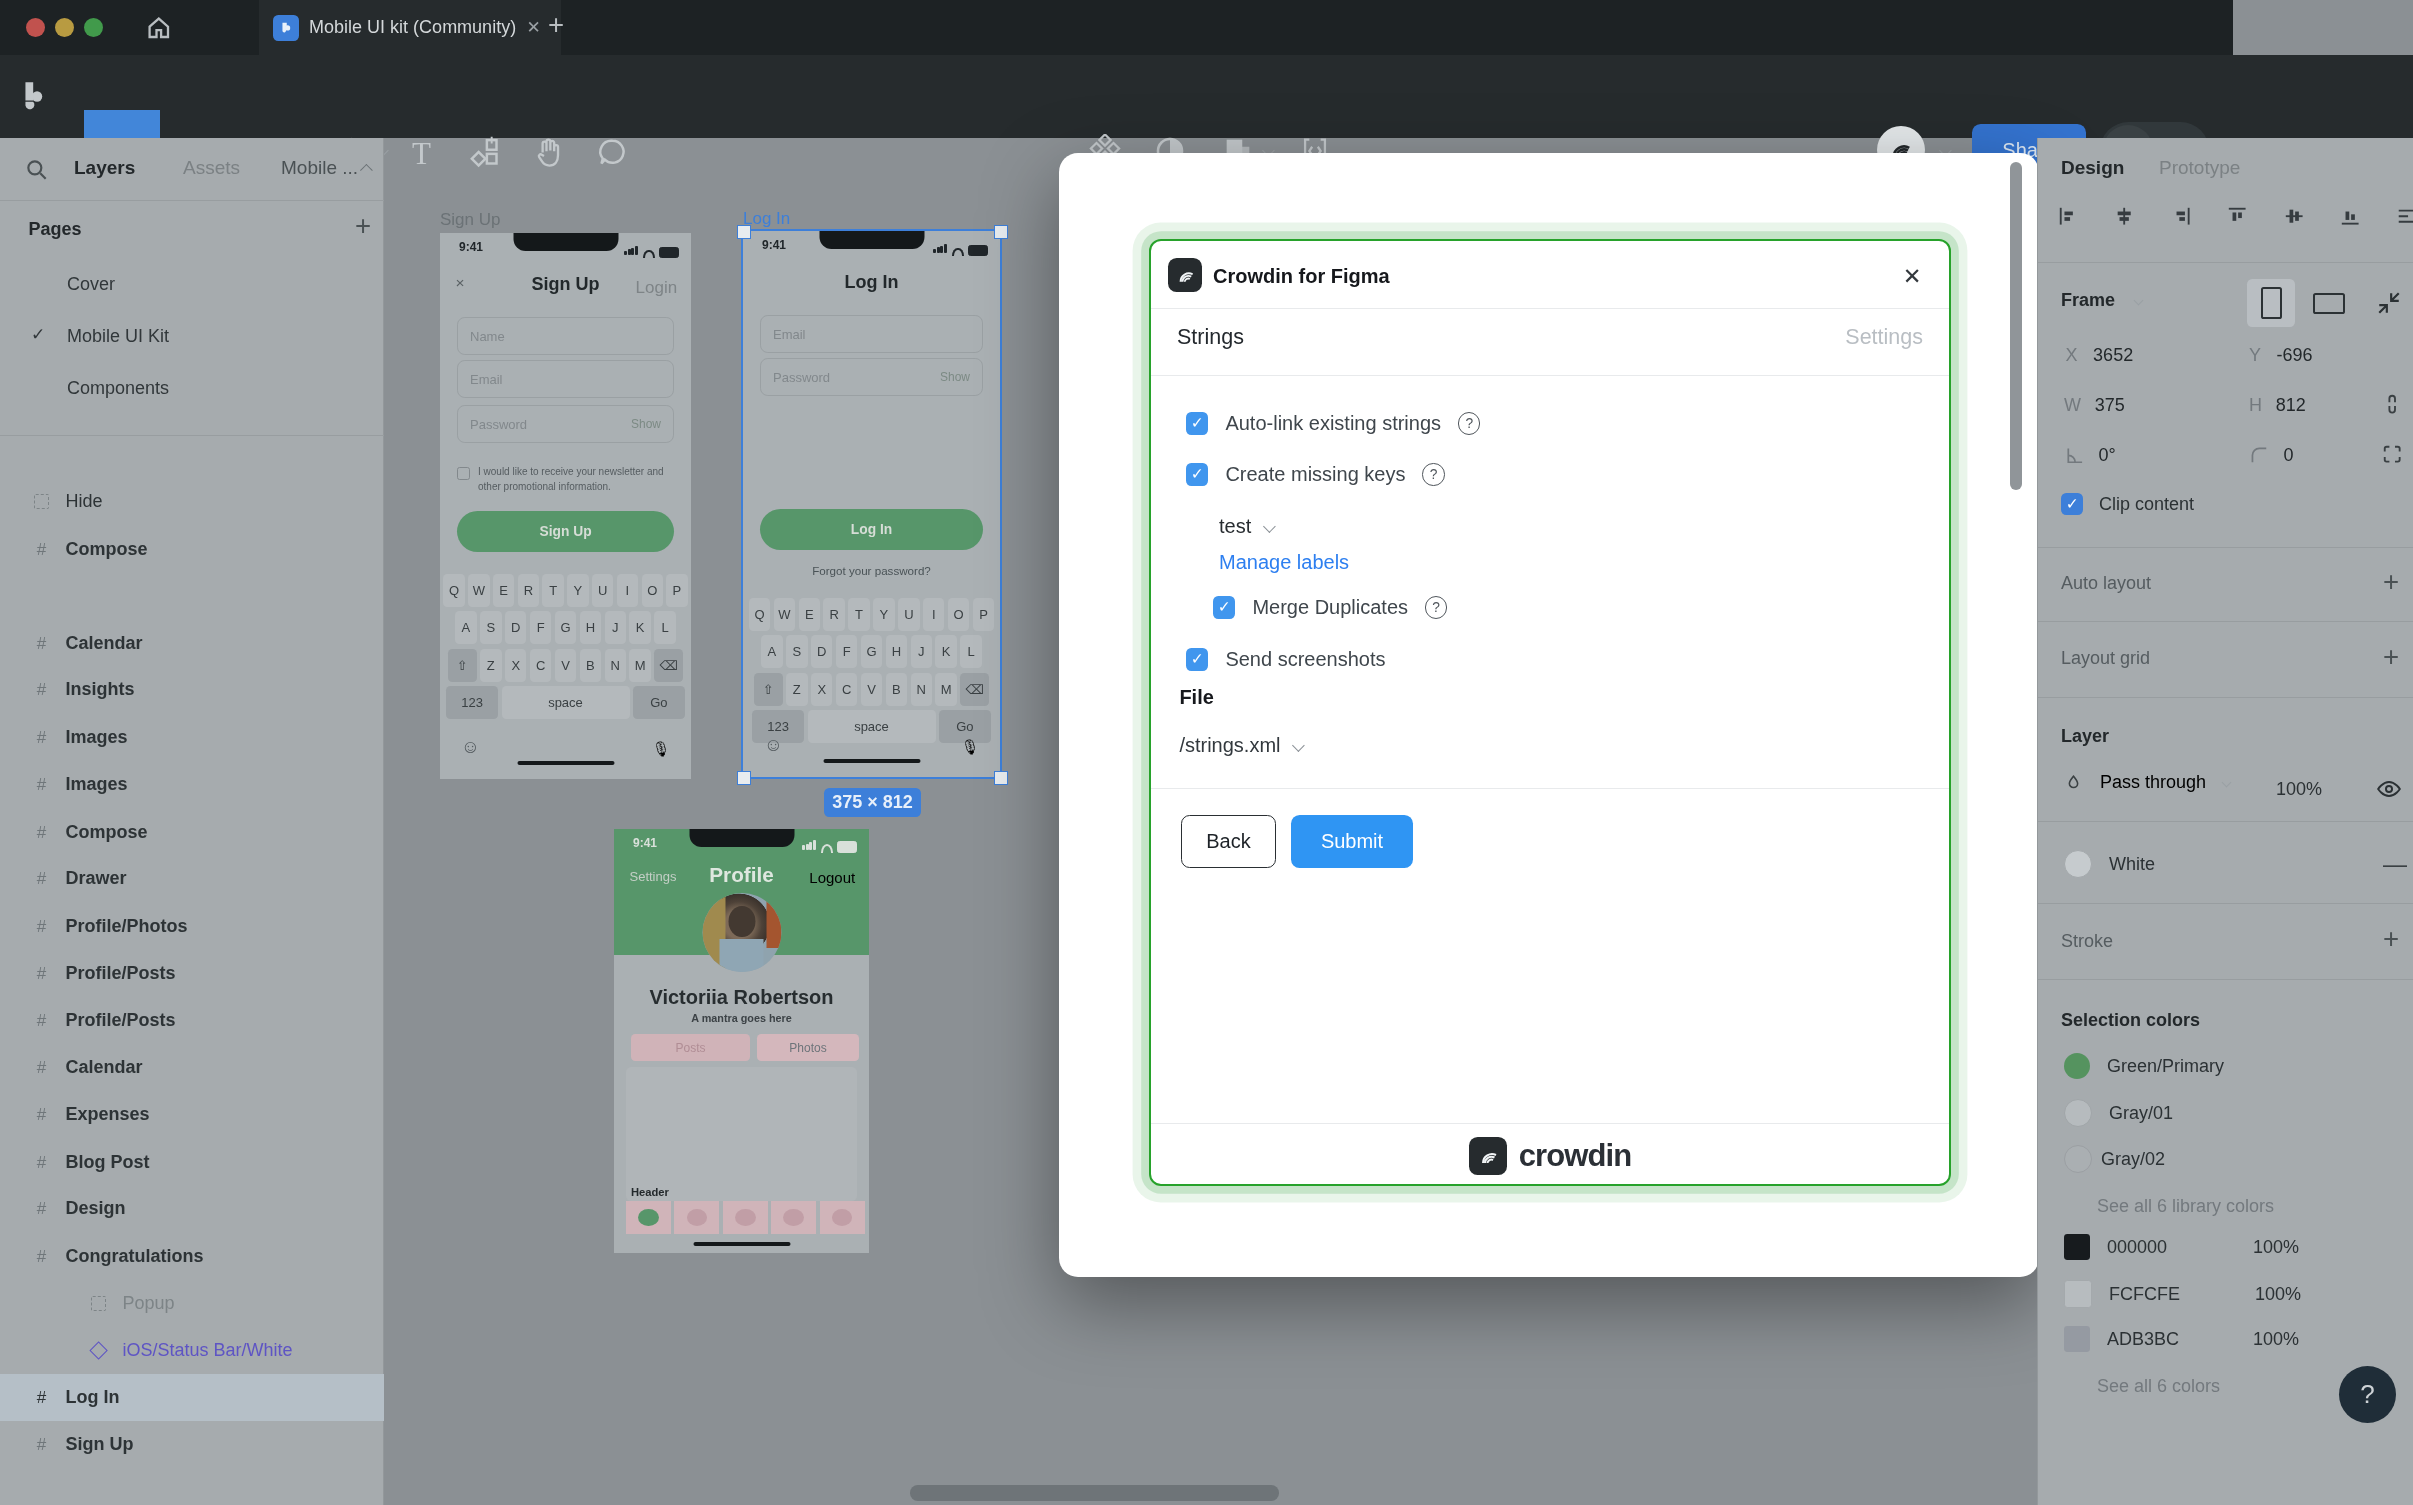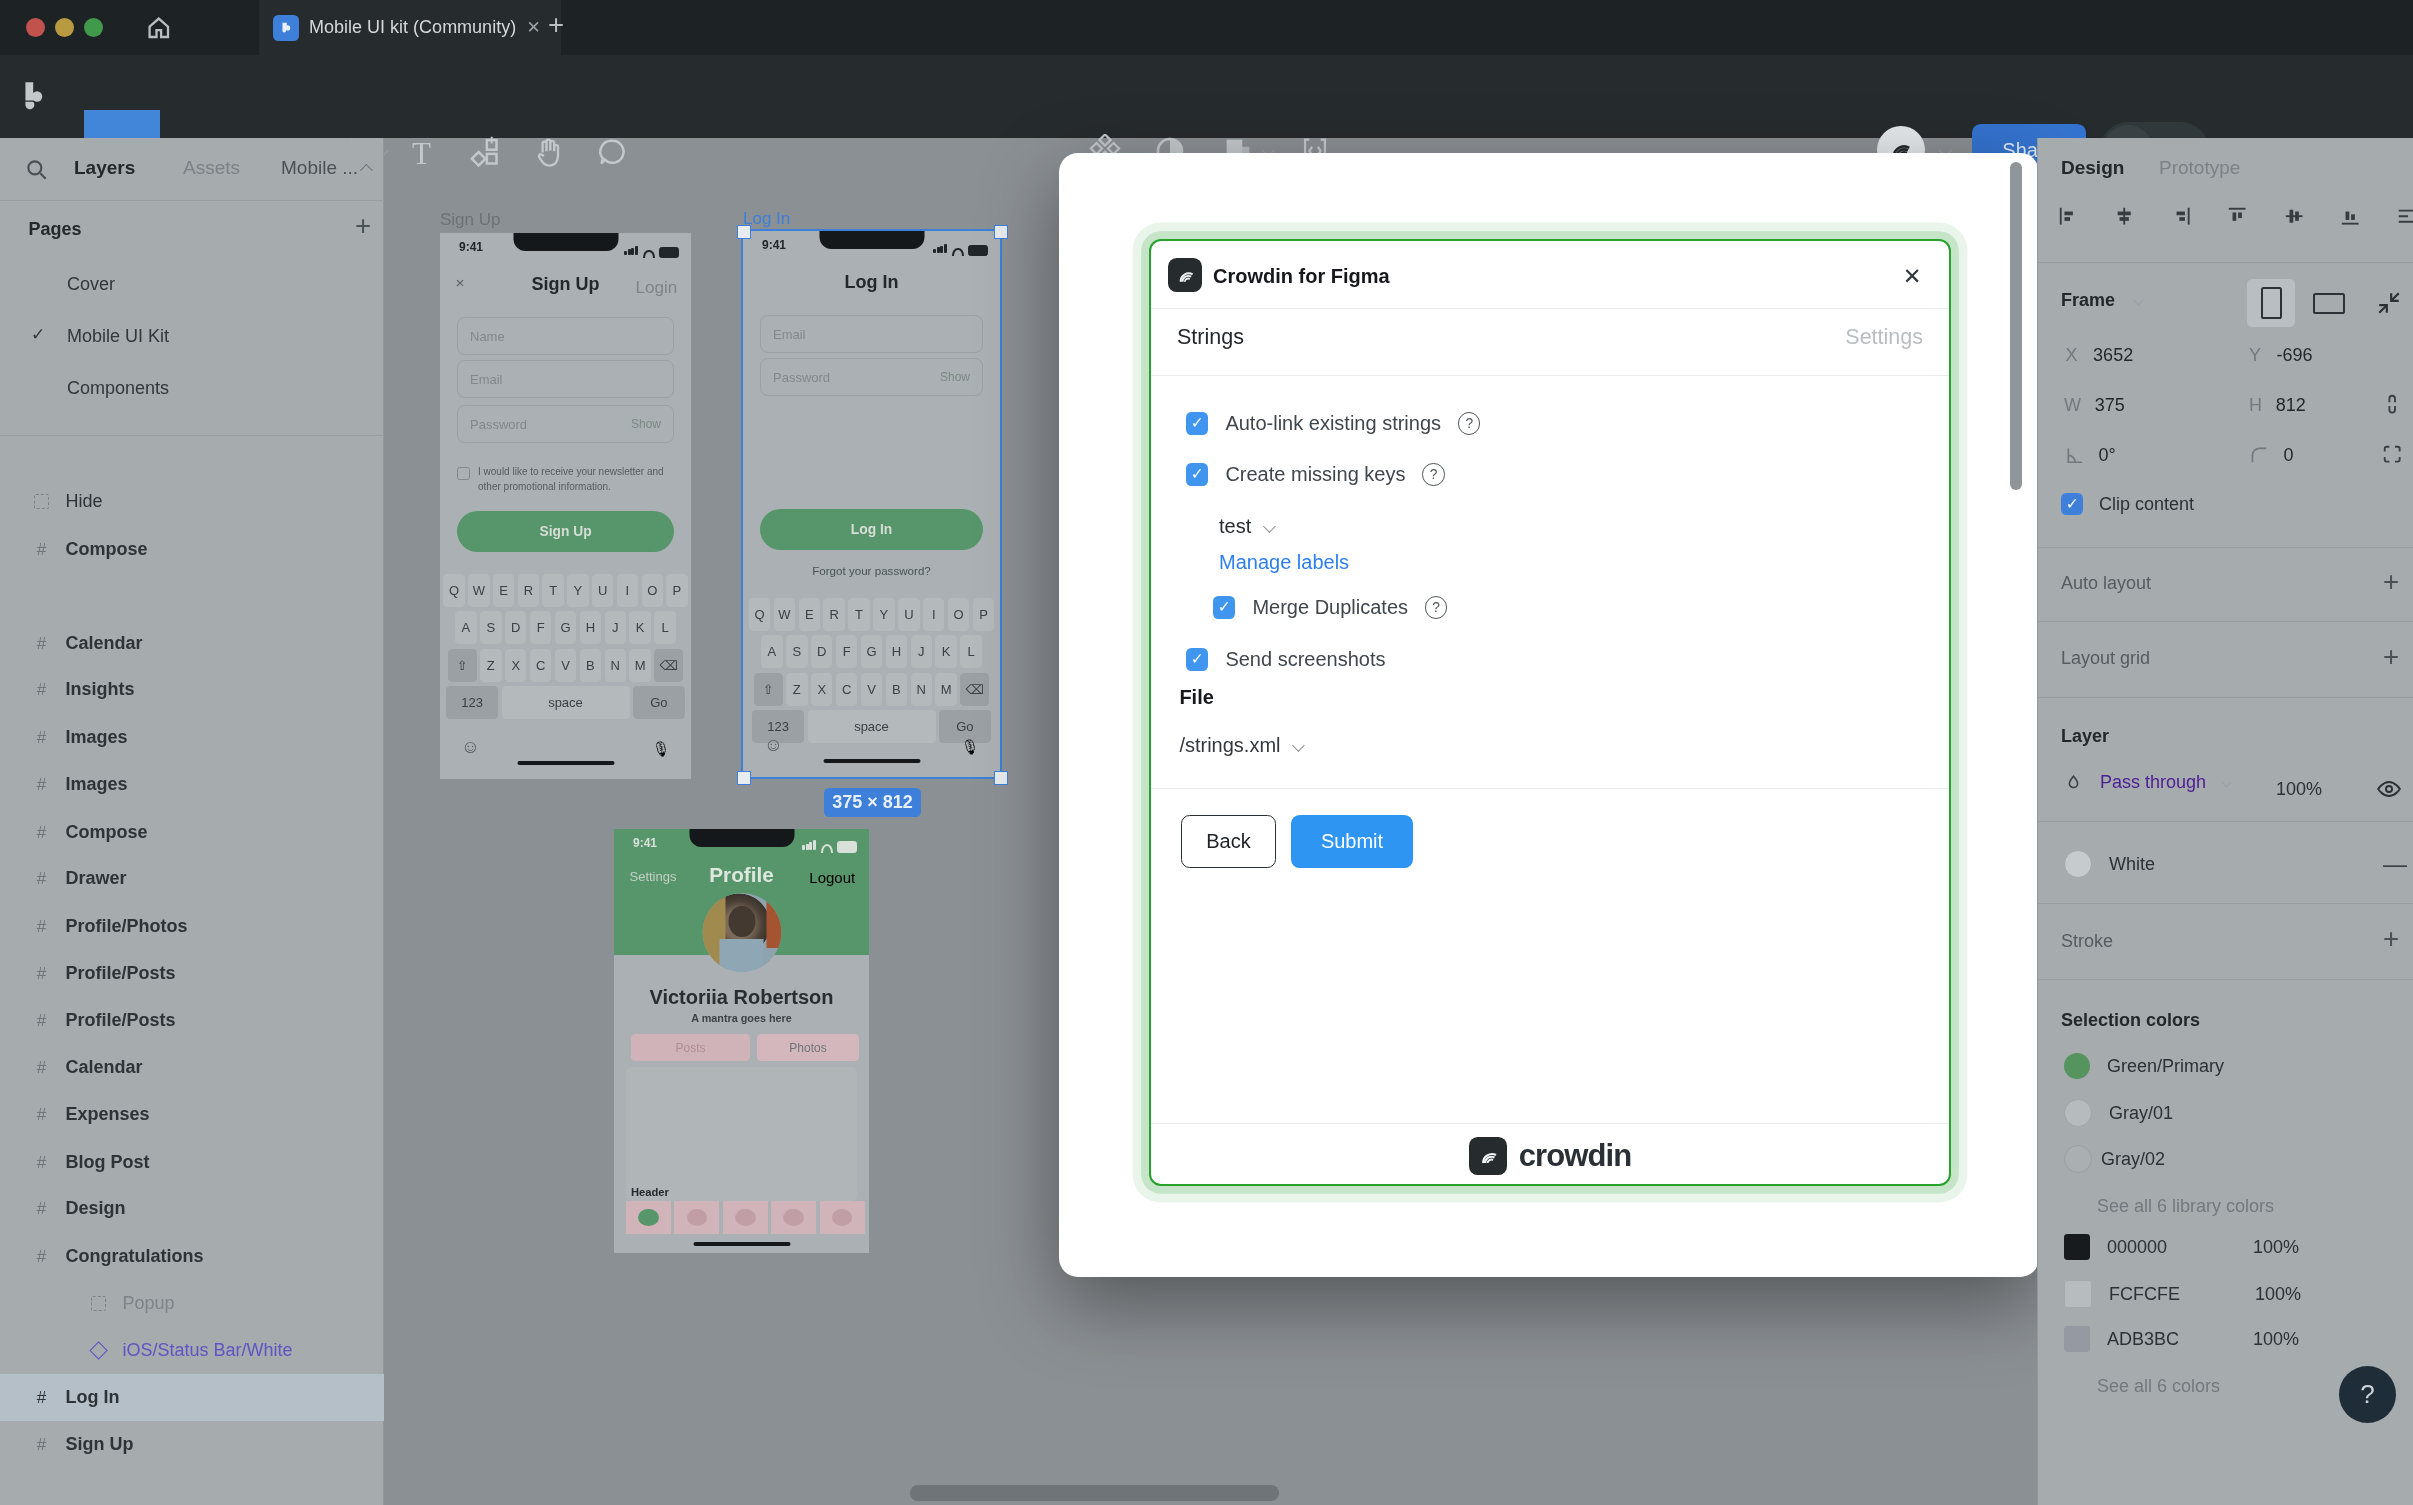--- a/index.html
+++ b/index.html
@@ -2,21 +2,21 @@
 <html style="font-size:13.8px"><head>
 <meta charset="utf-8">
 <style>
   html,body{margin:0;padding:0;background:#8b9094;font-family:"Liberation Sans",sans-serif;}
   body{width:2413px;height:1506px;overflow:hidden;position:relative;}
   .abs{position:absolute;}
   .row{display:flex;align-items:center;}
   .chevd{width:7.8px;height:7.8px;border-right:1.7px solid #9aa0a4;border-bottom:1.7px solid #9aa0a4;transform:rotate(45deg);display:inline-block;}
   .chevu{width:7.8px;height:7.8px;border-right:1.7px solid #6b7276;border-bottom:1.7px solid #6b7276;transform:rotate(-135deg);display:inline-block;}
   
-  .tabstrip{left:0;top:0;width:2413px;height:55px;background:#1d2224;}
+  .tabstrip{left:0;top:0;width:2233px;height:55px;background:#1d2224;}
   .toolbar{left:0;top:55px;width:2413px;height:83px;background:#262b2d;}
   .tl{width:19px;height:19px;border-radius:50%;display:inline-block;}
   .doctab{left:259px;top:0;width:274px;height:55px;background:#262b2d;display:flex;align-items:center;padding:0 13.8px;gap:10.3px;}
   .doctab .ficon{width:26px;height:26px;border-radius:5.2px;background:#3d7fd9;display:flex;align-items:center;justify-content:center;}
   .tabtitle{color:#d4d8da;font-size:18px;}
   .tbicon{color:#c3c8cb;display:flex;align-items:center;justify-content:center;}
   .tool-sel{background:#4286d9;}
   
   .lsb{left:0;top:138px;width:384px;height:1368px;background:#a6abae;border-right:0.9px solid #93989b;box-sizing:border-box;}
   .lsb .hline{position:absolute;left:0;width:384px;height:0.9px;background:#989da0;}
@@ -666,21 +666,21 @@
   <div class="hline" style="top:483px;"></div>
   <span class="abs rlabel" style="left:23px;top:510px;color:#555c60;">Layout grid</span>
   <span class="abs plus" style="left:345px;top:503px;">+</span>
   <div class="hline" style="top:559px;"></div>
 
   <span class="abs rbold" style="left:23px;top:588px;">Layer</span>
   <div class="abs row" style="left:26px;top:634px;gap:17px;">
     <svg width="19" height="19" viewBox="0 0 24 24" stroke="#3a4043" stroke-width="2" fill="none">
         <path d="M12 4c3.2 4 5.2 6.2 5.2 9.2a5.2 5.2 0 01-10.4 0C6.8 10.2 8.8 8 12 4z"></path>
       </svg>
-    <span class="rlabel" style="color:#4c1d95;">Pass through</span>
+    <span class="rlabel" style="color:#000000;">Pass through</span>
     <span class="chevd" style="width:6px;height:6px;"></span>
   </div>
   <span class="abs rlabel" style="left:238px;top:641px;color:#2b3134;">100%</span>
   <span class="abs" style="left:338px;top:638px;">
     <svg width="26" height="26" viewBox="0 0 24 24" stroke="#2b3134" stroke-width="1.8" fill="none">
         <path d="M2 12s4-6.5 10-6.5S22 12 22 12s-4 6.5-10 6.5S2 12 2 12z"></path>
         <circle cx="12" cy="12" r="2.8"></circle>
       </svg>
   </span>
   <div class="hline" style="top:683px;"></div>

